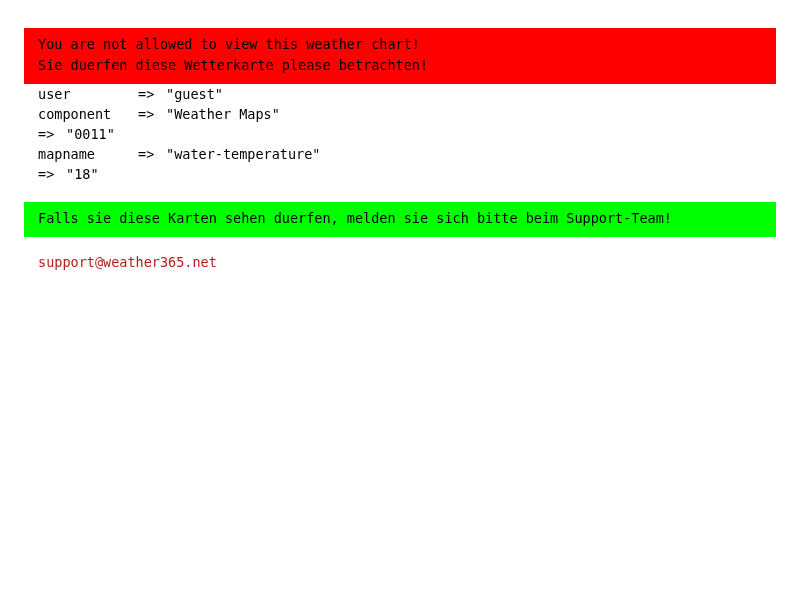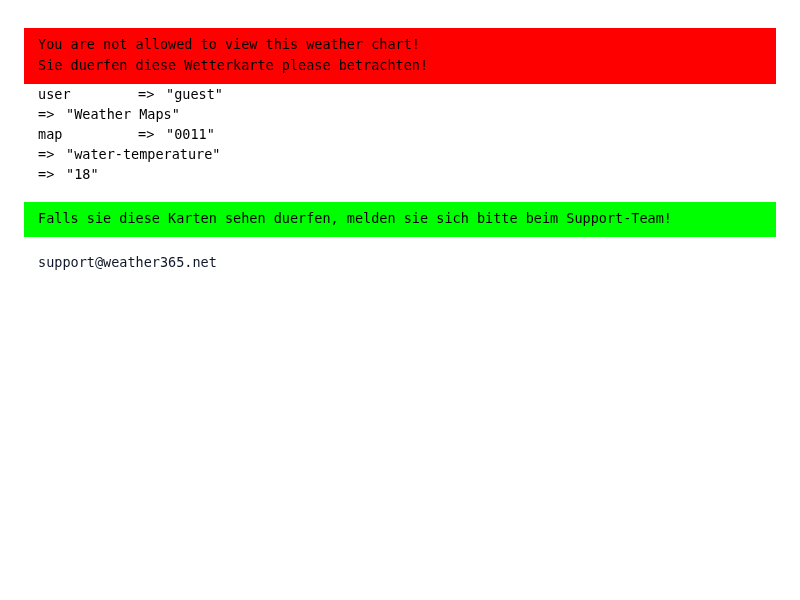--- a/index.html
+++ b/index.html
@@ -78,50 +78,51 @@
     top: 250px;
     width: 730px;
     display: flex;
     justify-content: space-between;
     align-items: baseline;
   }
   .footer-left, .footer-right {
     font-family: "DejaVu Sans Mono", "Liberation Mono", monospace;
     font-size: 13.5px;
     white-space: pre;
-    color: #0f172a;
+    color: #b91c1c;
     text-decoration: none;
   }
 </style>
 </head>
 <body>
 
 <div class="page">
 
   <div class="banner banner-error">
     <div class="banner-line">You are not allowed to view this weather chart!</div>
     <div class="banner-line">Sie duerfen diese Wetterkarte please betrachten!</div>
   </div>
 
   <div class="params">
     <div class="param-row">
       <span class="param-key">user</span>
       <span class="param-arrow">=&gt;</span>
       <span class="param-val">"guest"</span>
     </div>
     <div class="param-row">
+      <span class="param-key">component</span>
       <span class="param-arrow">=&gt;</span>
       <span class="param-val">"Weather Maps"</span>
     </div>
     <div class="param-row">
-      <span class="param-key">map</span>
       <span class="param-arrow">=&gt;</span>
       <span class="param-val">"0011"</span>
     </div>
     <div class="param-row">
+      <span class="param-key">mapname</span>
       <span class="param-arrow">=&gt;</span>
       <span class="param-val">"water-temperature"</span>
     </div>
     <div class="param-row">
       <span class="param-arrow">=&gt;</span>
       <span class="param-val">"18"</span>
     </div>
   </div>
 
   <div class="banner banner-info">

